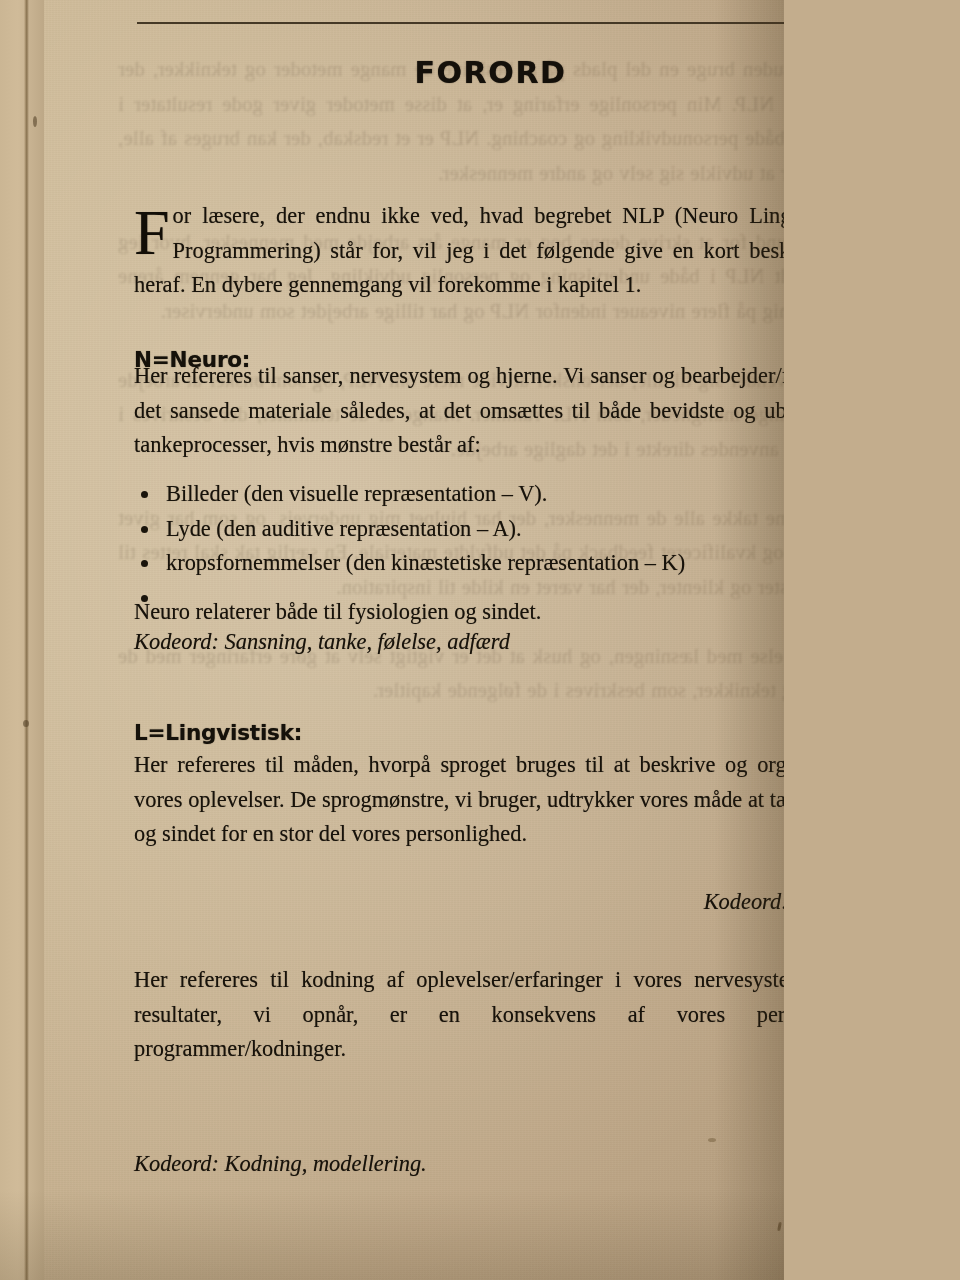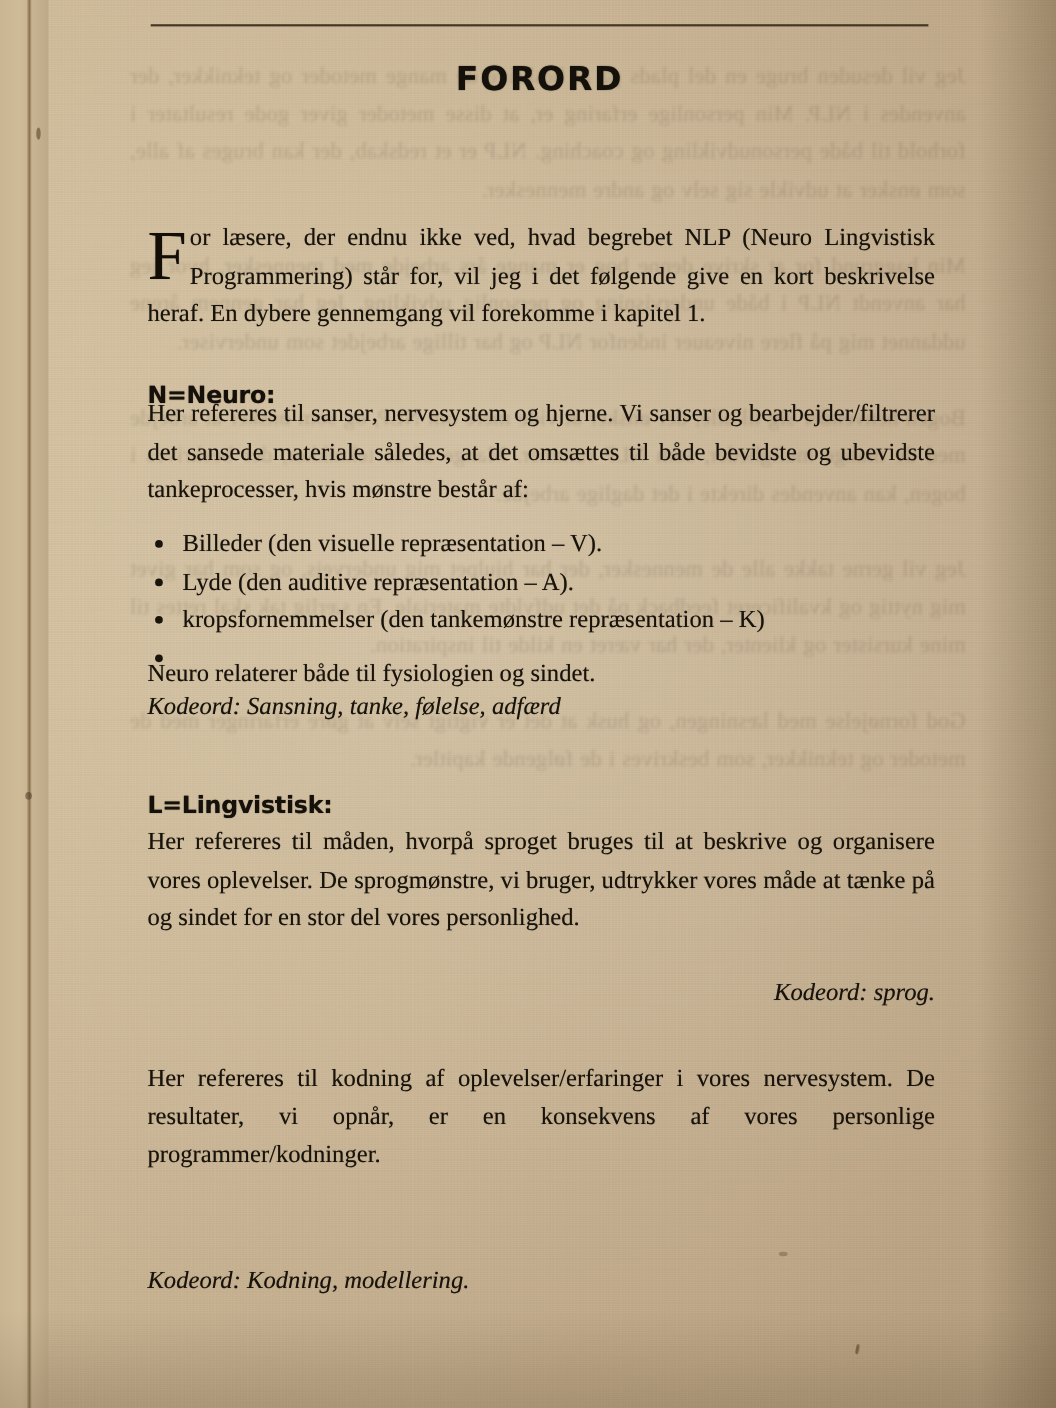--- a/index.html
+++ b/index.html
@@ -10,21 +10,21 @@
     width: 960px;
     height: 1280px;
     overflow: hidden;
     background: #c3ad8d;
     font-family: "Liberation Serif", serif;
   }
 
   
   #photo {
     position: relative;
-    width: 960px;
+    width: 784px;
     height: 1280px;
     background:
       
       radial-gradient(130% 95% at 42% 40%,
          rgba(255,248,228,0.30) 0%,
          rgba(255,246,222,0.14) 38%,
          rgba(120,96,58,0.00) 62%,
          rgba(92,72,40,0.10) 86%,
          rgba(72,56,30,0.20) 100%),
       linear-gradient(100deg, #cdb896 0%, #c6b08f 30%, #bfa888 62%, #b8a182 100%);
@@ -246,21 +246,21 @@
     </div>
 
     <div class="sec-head" style="top:347px;">N=Neuro:</div>
 
     <div class="body-col" style="top:359px;">Her refereres til sanser, nervesystem og hjerne. Vi sanser og bearbejder/filtrerer det sansede materiale således, at det omsættes til både bevidste og ubevidste tankeprocesser, hvis mønstre består af:</div>
 
     <div class="body-col" style="top:477px;">
       <ul class="bullets">
         <li><span class="dot"></span><span>Billeder (den visuelle repræsentation – V).</span></li>
         <li><span class="dot"></span><span>Lyde (den auditive repræsentation – A).</span></li>
-        <li><span class="dot"></span><span>kropsfornemmelser (den tankemønstre repræsentation – K)</span></li>
+        <li><span class="dot"></span><span>kropsfornemmelser (den kinæstetiske repræsentation – K)</span></li>
         <li><span class="dot"></span></li>
       </ul>
     </div>
 
     <div class="body-col" style="top:595px; text-align:left;">Neuro relaterer både til fysiologien og sindet.</div>
 
     <div class="body-col" style="top:625px; text-align:left;">
       <span class="kodeord">Kodeord: Sansning, tanke, følelse, adfærd</span>
     </div>
 

